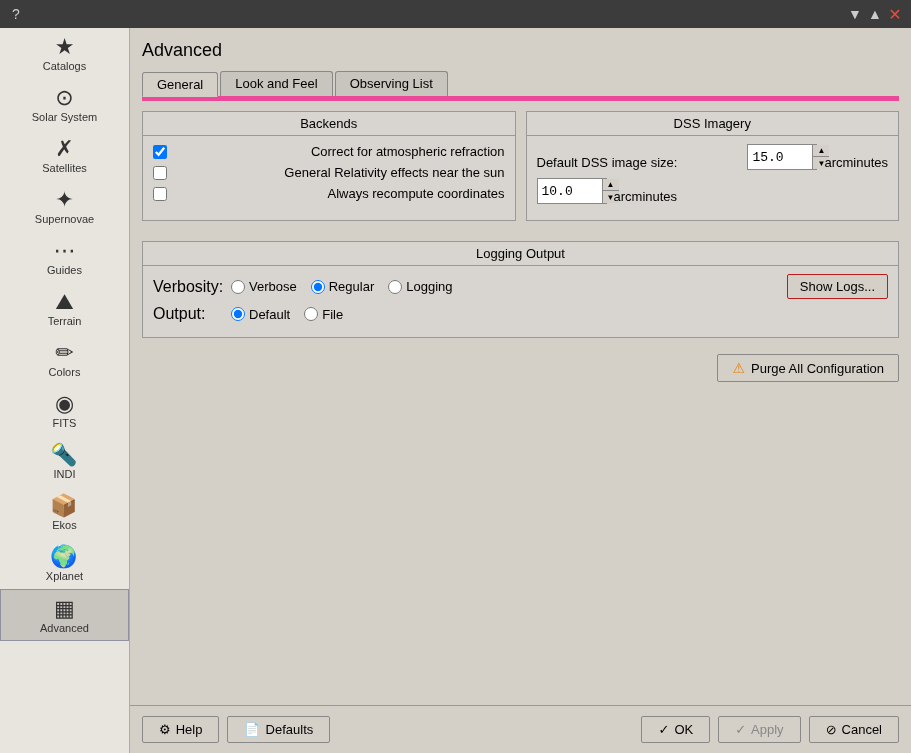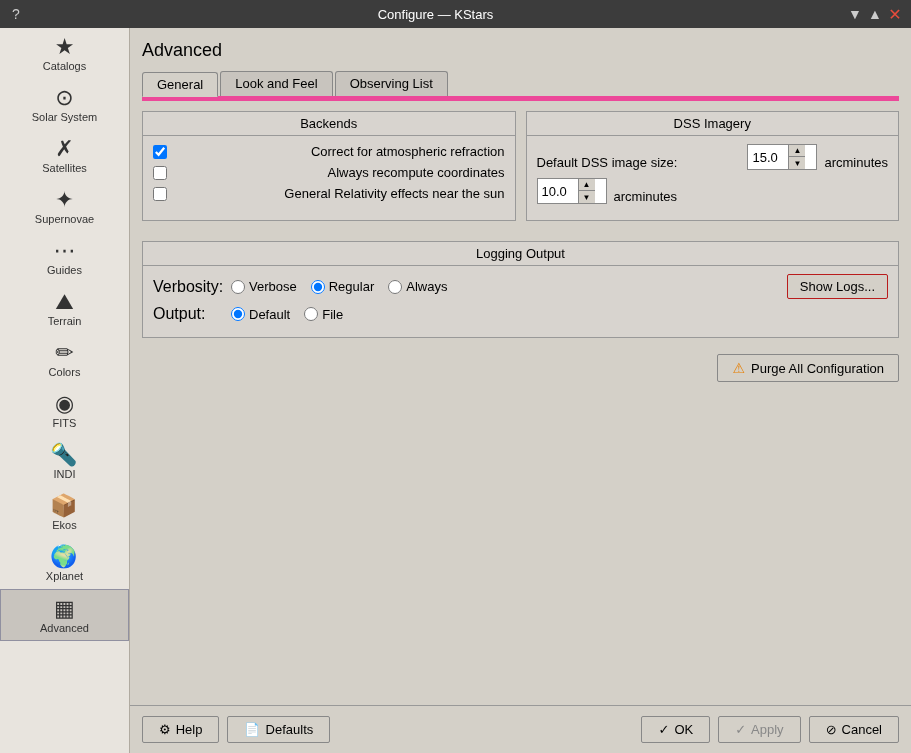--- a/index.html
+++ b/index.html
@@ -183,24 +183,25 @@
     }
     .dss-spinbox {
       display: flex;
       border: 1px solid #888;
       background: #fff;
       width: 70px;
     }
     .dss-spinbox input {
       border: none;
       background: transparent;
-      width: 40px;
+      width: 64px;
       padding: 2px 4px;
       font-size: 13px;
       outline: none;
+      font-family: Liberation Mono, monospace;
     }
     .dss-spinbox-arrows {
       display: flex;
       flex-direction: column;
       border-left: 1px solid #888;
     }
     .dss-spinbox-arrow {
       width: 16px;
       height: 12px;
       background: #d4d0c8;
@@ -327,21 +328,20 @@
       flex-direction: column;
     }
   </style>
 </head>
 <body>
 
 <div class="titlebar">
   <div style="display:flex;gap:8px;">
     <span class="titlebar-icon">?</span>
   </div>
-  <span class="titlebar-title">Configure — KStars</span>
   <div class="titlebar-icons">
     <span class="titlebar-icon">▼</span>
     <span class="titlebar-icon">▲</span>
     <span class="titlebar-icon titlebar-close">✕</span>
   </div>
 </div>
 
 <div class="main-layout">
 
   <div class="sidebar">
@@ -409,25 +409,25 @@
 
         <div class="panel">
           <div class="panel-title">Backends</div>
           <div class="panel-content">
             <div class="checkbox-row">
               <input type="checkbox" checked="" style="">
               <label>Correct for atmospheric refraction</label>
             </div>
             <div class="checkbox-row">
               <input type="checkbox" style="">
-              <label>Always recompute coordinates</label>
+              <label>General Relativity effects near the sun</label>
             </div>
             <div class="checkbox-row">
               <input type="checkbox" style="">
-              <label>General Relativity effects near the sun</label>
+              <label>Always recompute coordinates</label>
             </div>
           </div>
         </div>
 
         <div class="panel dss-panel">
           <div class="panel-title">DSS Imagery</div>
           <div class="panel-content">
             <div class="dss-row">
               <span class="dss-label">Default DSS image size:</span>
               <div class="dss-spinbox">
@@ -464,21 +464,21 @@
               <label class="radio-item">
                 <input type="radio" name="verbosity" style="">
                 <span>Verbose</span>
               </label>
               <label class="radio-item">
                 <input type="radio" name="verbosity" checked="" style="">
                 <span>Regular</span>
               </label>
               <label class="radio-item">
                 <input type="radio" name="verbosity" style="">
-                <span>Always</span>
+                <span>Logging</span>
               </label>
             </div>
             <button class="show-logs-btn">Show Logs...</button>
           </div>
           <div class="logging-row">
             <span class="logging-label">Output:</span>
             <div class="radio-group">
               <label class="radio-item">
                 <input type="radio" name="output" checked="" style="">
                 <span>Default</span>

